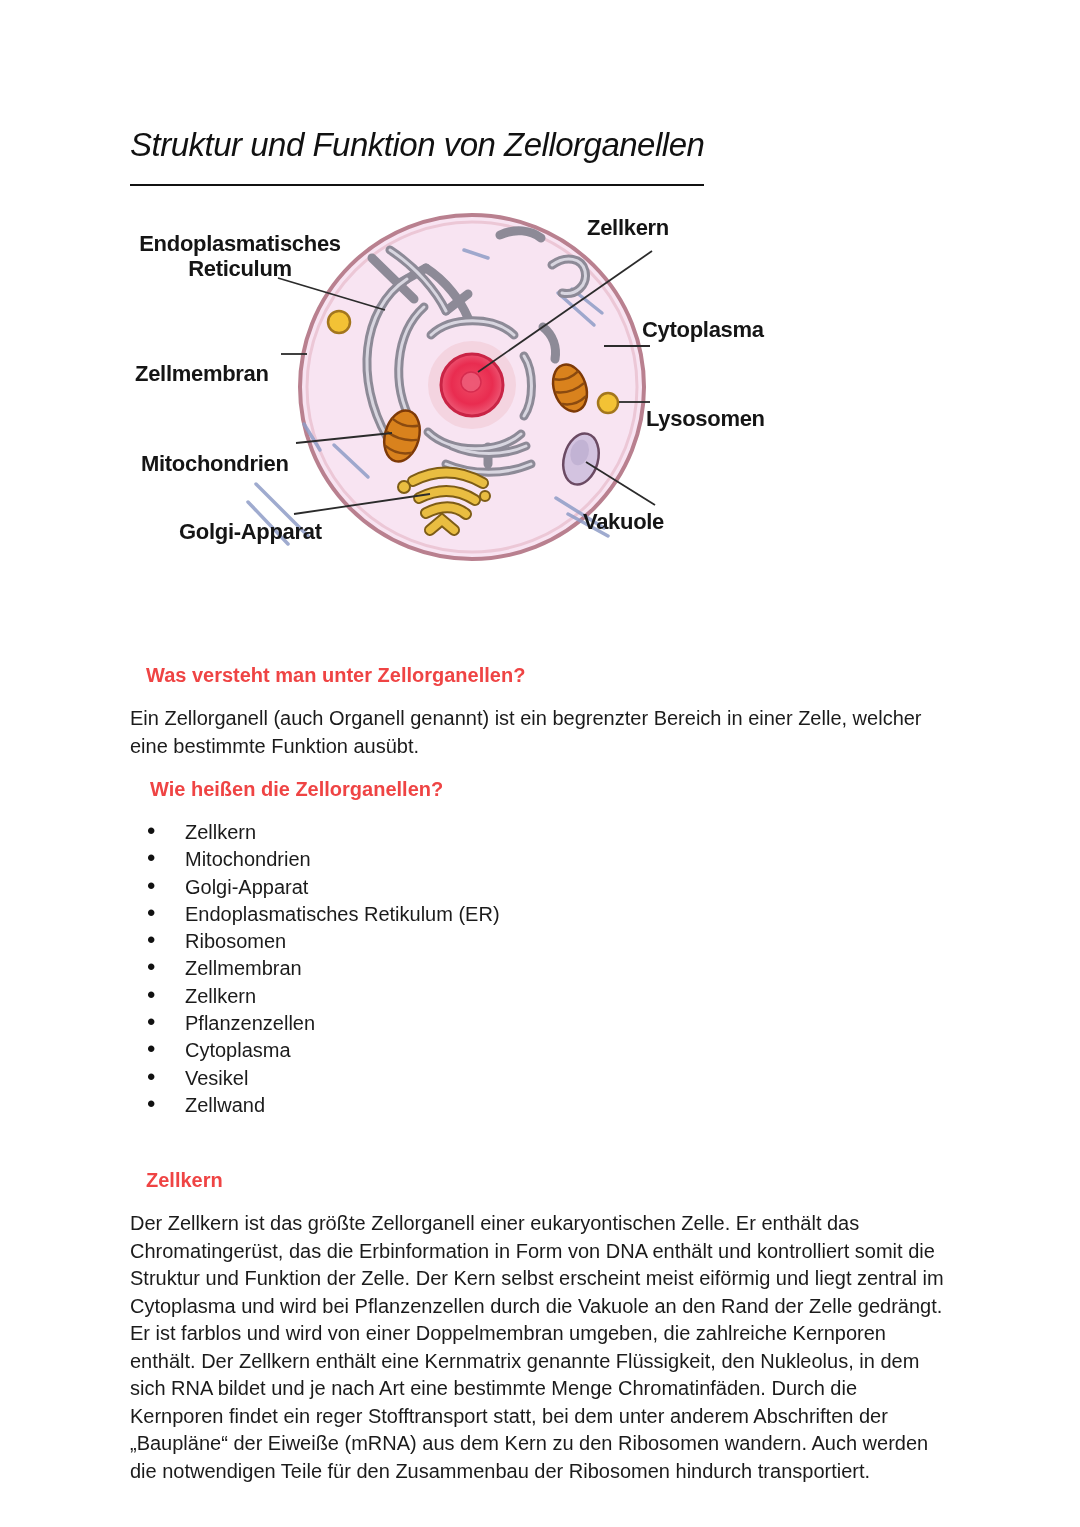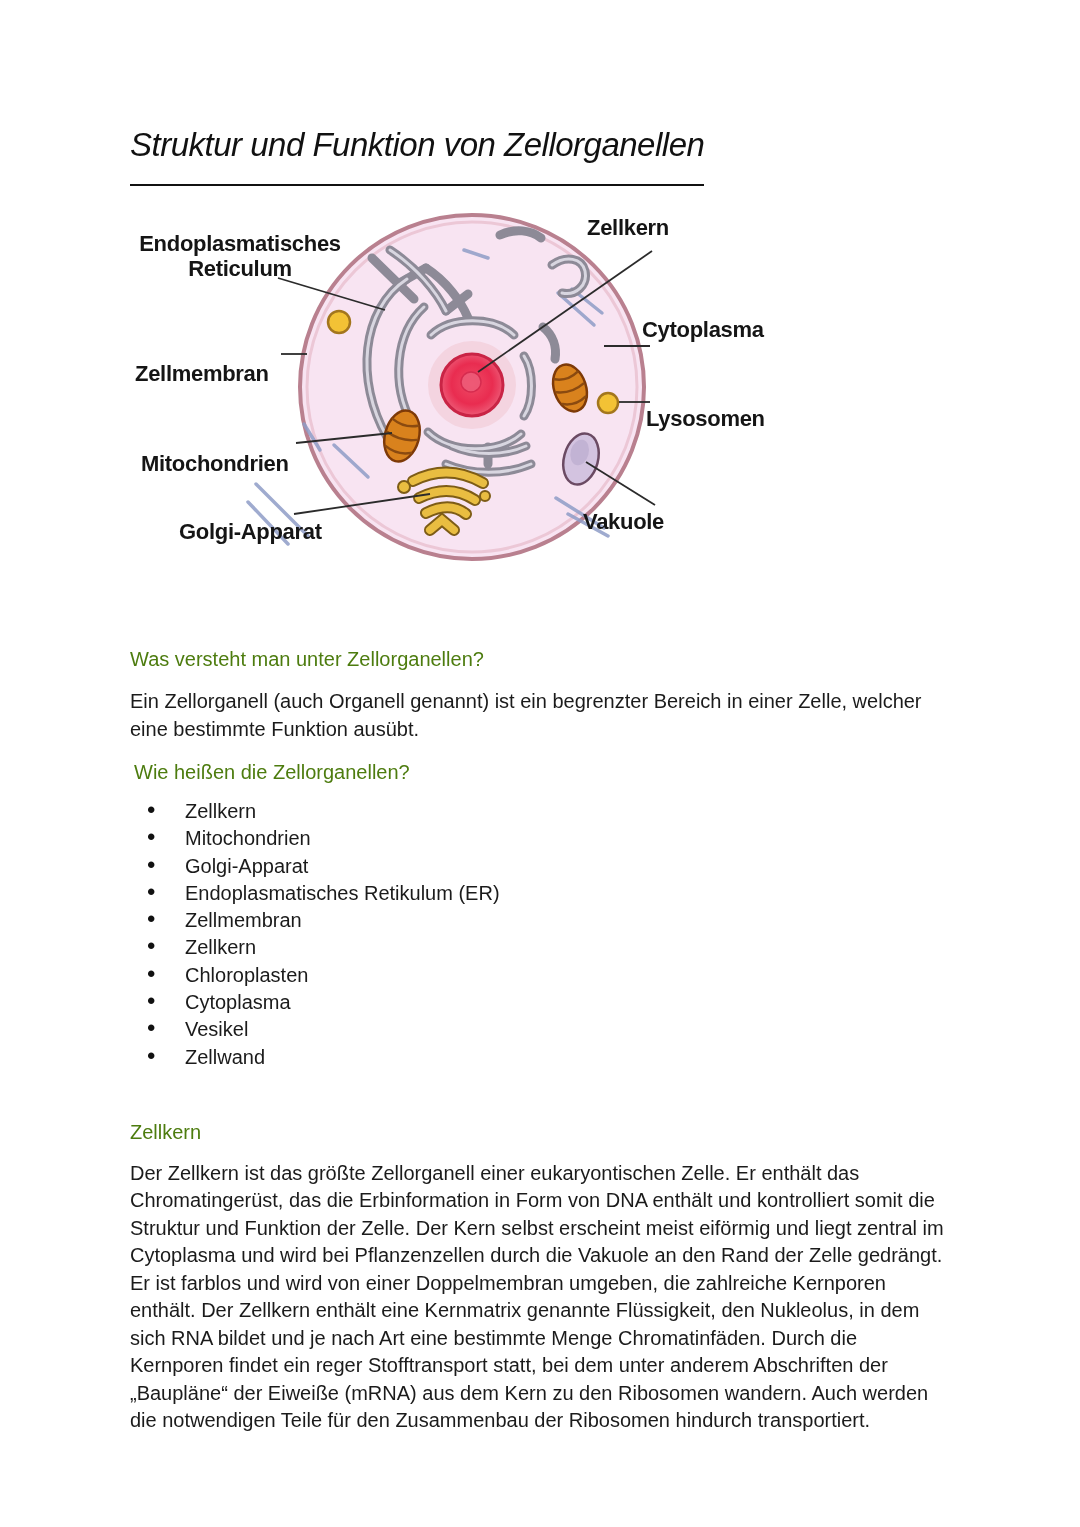--- a/index.html
+++ b/index.html
@@ -16,21 +16,21 @@
   
   .diagram { position:absolute; left:115px; top:205px; width:690px; height:365px; }
   .diagram svg { position:absolute; left:0; top:0; }
   .dlabel {
     position:absolute; font-weight:700; font-size:22px; line-height:25px;
     color:#151515; white-space:nowrap; letter-spacing:-0.3px;
   }
   .dlabel.center { text-align:center; white-space:normal; }
   
   .content { position:absolute; left:130px; top:646px; width:816px; }
-  .content h2 { margin:0; font-size:20px; font-weight:400; line-height:27px; color:#4d7c0f; }
+  .content h2 { margin:16px; font-size:20px; font-weight:700; line-height:27px; color:#ef4444; }
   .content p  { margin:15px 0 0 0; font-size:20px; line-height:27.5px; }
   .h-q2 { margin-top:16px !important; padding-left:4px; }
   ul.organelles { margin:12px 0 0 0; padding:0; list-style:none; }
   ul.organelles li {
     position:relative; padding-left:55px; font-size:20px; line-height:27.3px;
   }
   ul.organelles li::before {
     content:"•"; position:absolute; left:17px; top:-2px; font-size:24px; color:#111;
   }
   .h-zk { margin-top:48px !important; }
@@ -174,23 +174,24 @@
     <h2>Was versteht man unter Zellorganellen?</h2>
     <p>Ein Zellorganell (auch Organell genannt) ist ein begrenzter Bereich in einer Zelle, welcher eine bestimmte Funktion ausübt.</p>
 
     <h2 class="h-q2">Wie heißen die Zellorganellen?</h2>
 
     <ul class="organelles">
       <li>Zellkern</li>
       <li>Mitochondrien</li>
       <li>Golgi-Apparat</li>
       <li>Endoplasmatisches Retikulum (ER)</li>
+      <li>Ribosomen</li>
       <li>Zellmembran</li>
       <li>Zellkern</li>
-      <li>Chloroplasten</li>
+      <li>Pflanzenzellen</li>
       <li>Cytoplasma</li>
       <li>Vesikel</li>
       <li>Zellwand</li>
     </ul>
 
     <h2 class="h-zk">Zellkern</h2>
     <p class="p-zk">Der Zellkern ist das größte Zellorganell einer eukaryontischen Zelle. Er enthält das Chromatingerüst, das die Erbinformation in Form von DNA enthält und kontrolliert somit die Struktur und Funktion der Zelle. Der Kern selbst erscheint meist eiförmig und liegt zentral im Cytoplasma und wird bei Pflanzenzellen durch die Vakuole an den Rand der Zelle gedrängt. Er ist farblos und wird von einer Doppelmembran umgeben, die zahlreiche Kernporen enthält. Der Zellkern enthält eine Kernmatrix genannte Flüssigkeit, den Nukleolus, in dem sich RNA bildet und je nach Art eine bestimmte Menge Chromatinfäden. Durch die Kernporen findet ein reger Stofftransport statt, bei dem unter anderem Abschriften der „Baupläne“ der Eiweiße (mRNA) aus dem Kern zu den Ribosomen wandern. Auch werden die notwendigen Teile für den Zusammenbau der Ribosomen hindurch transportiert.</p>
   </div>
 
 </div>

